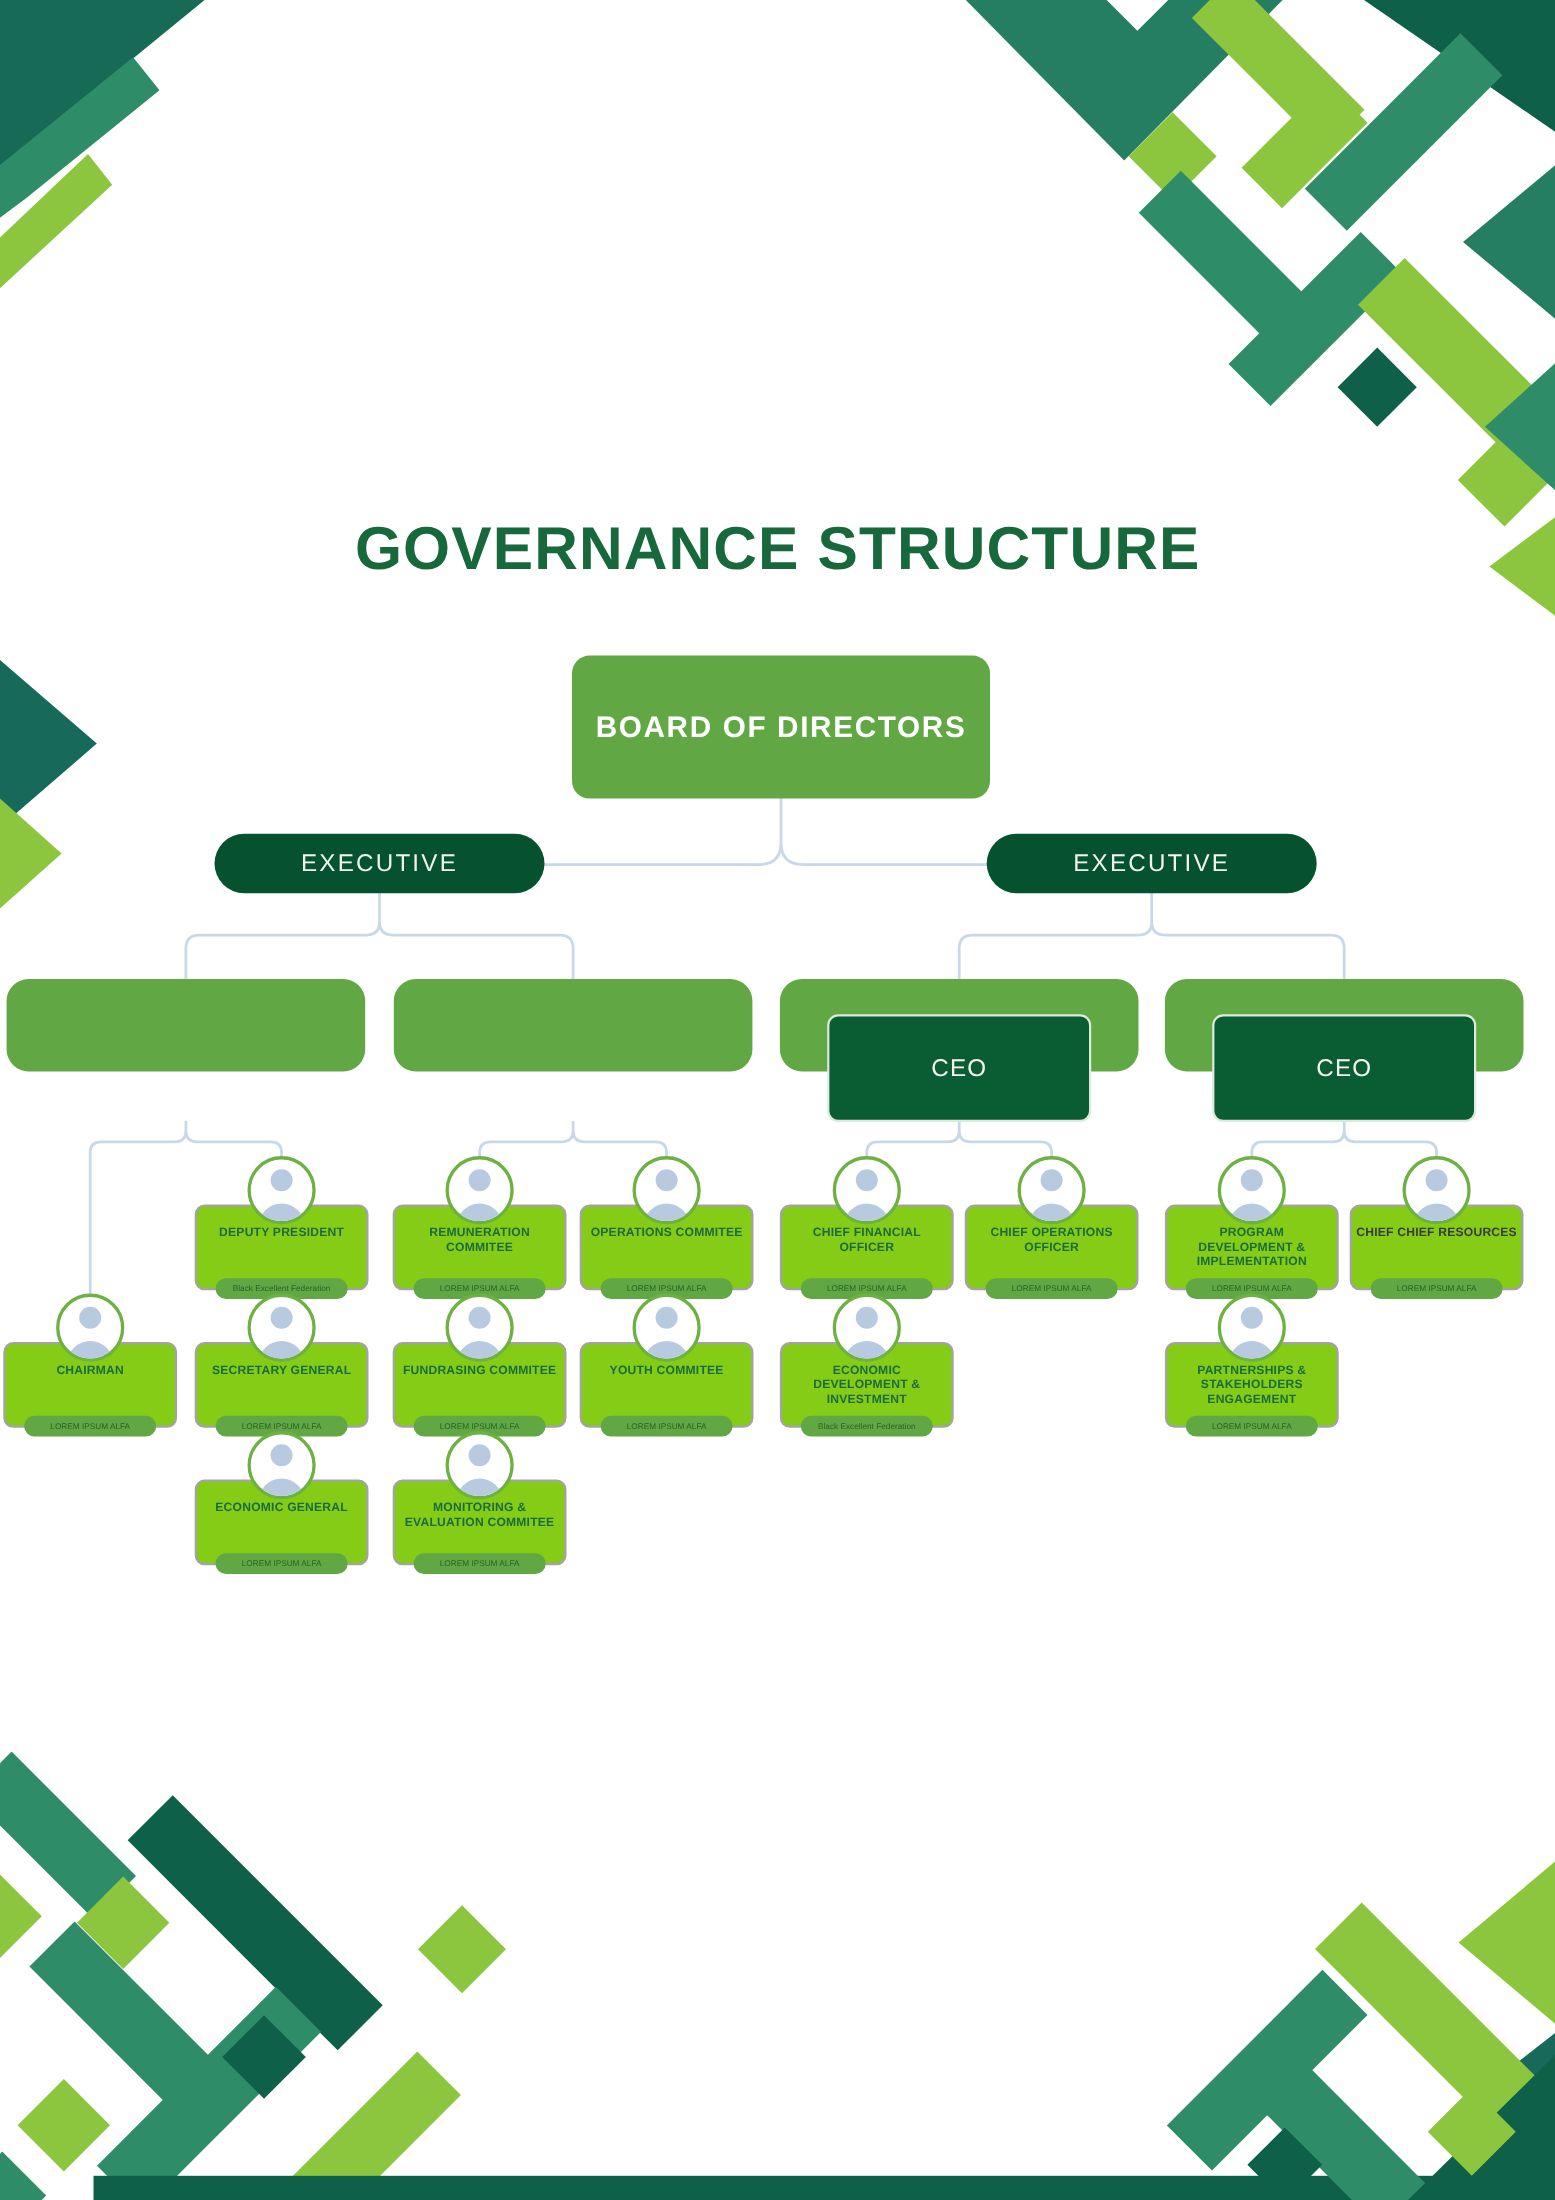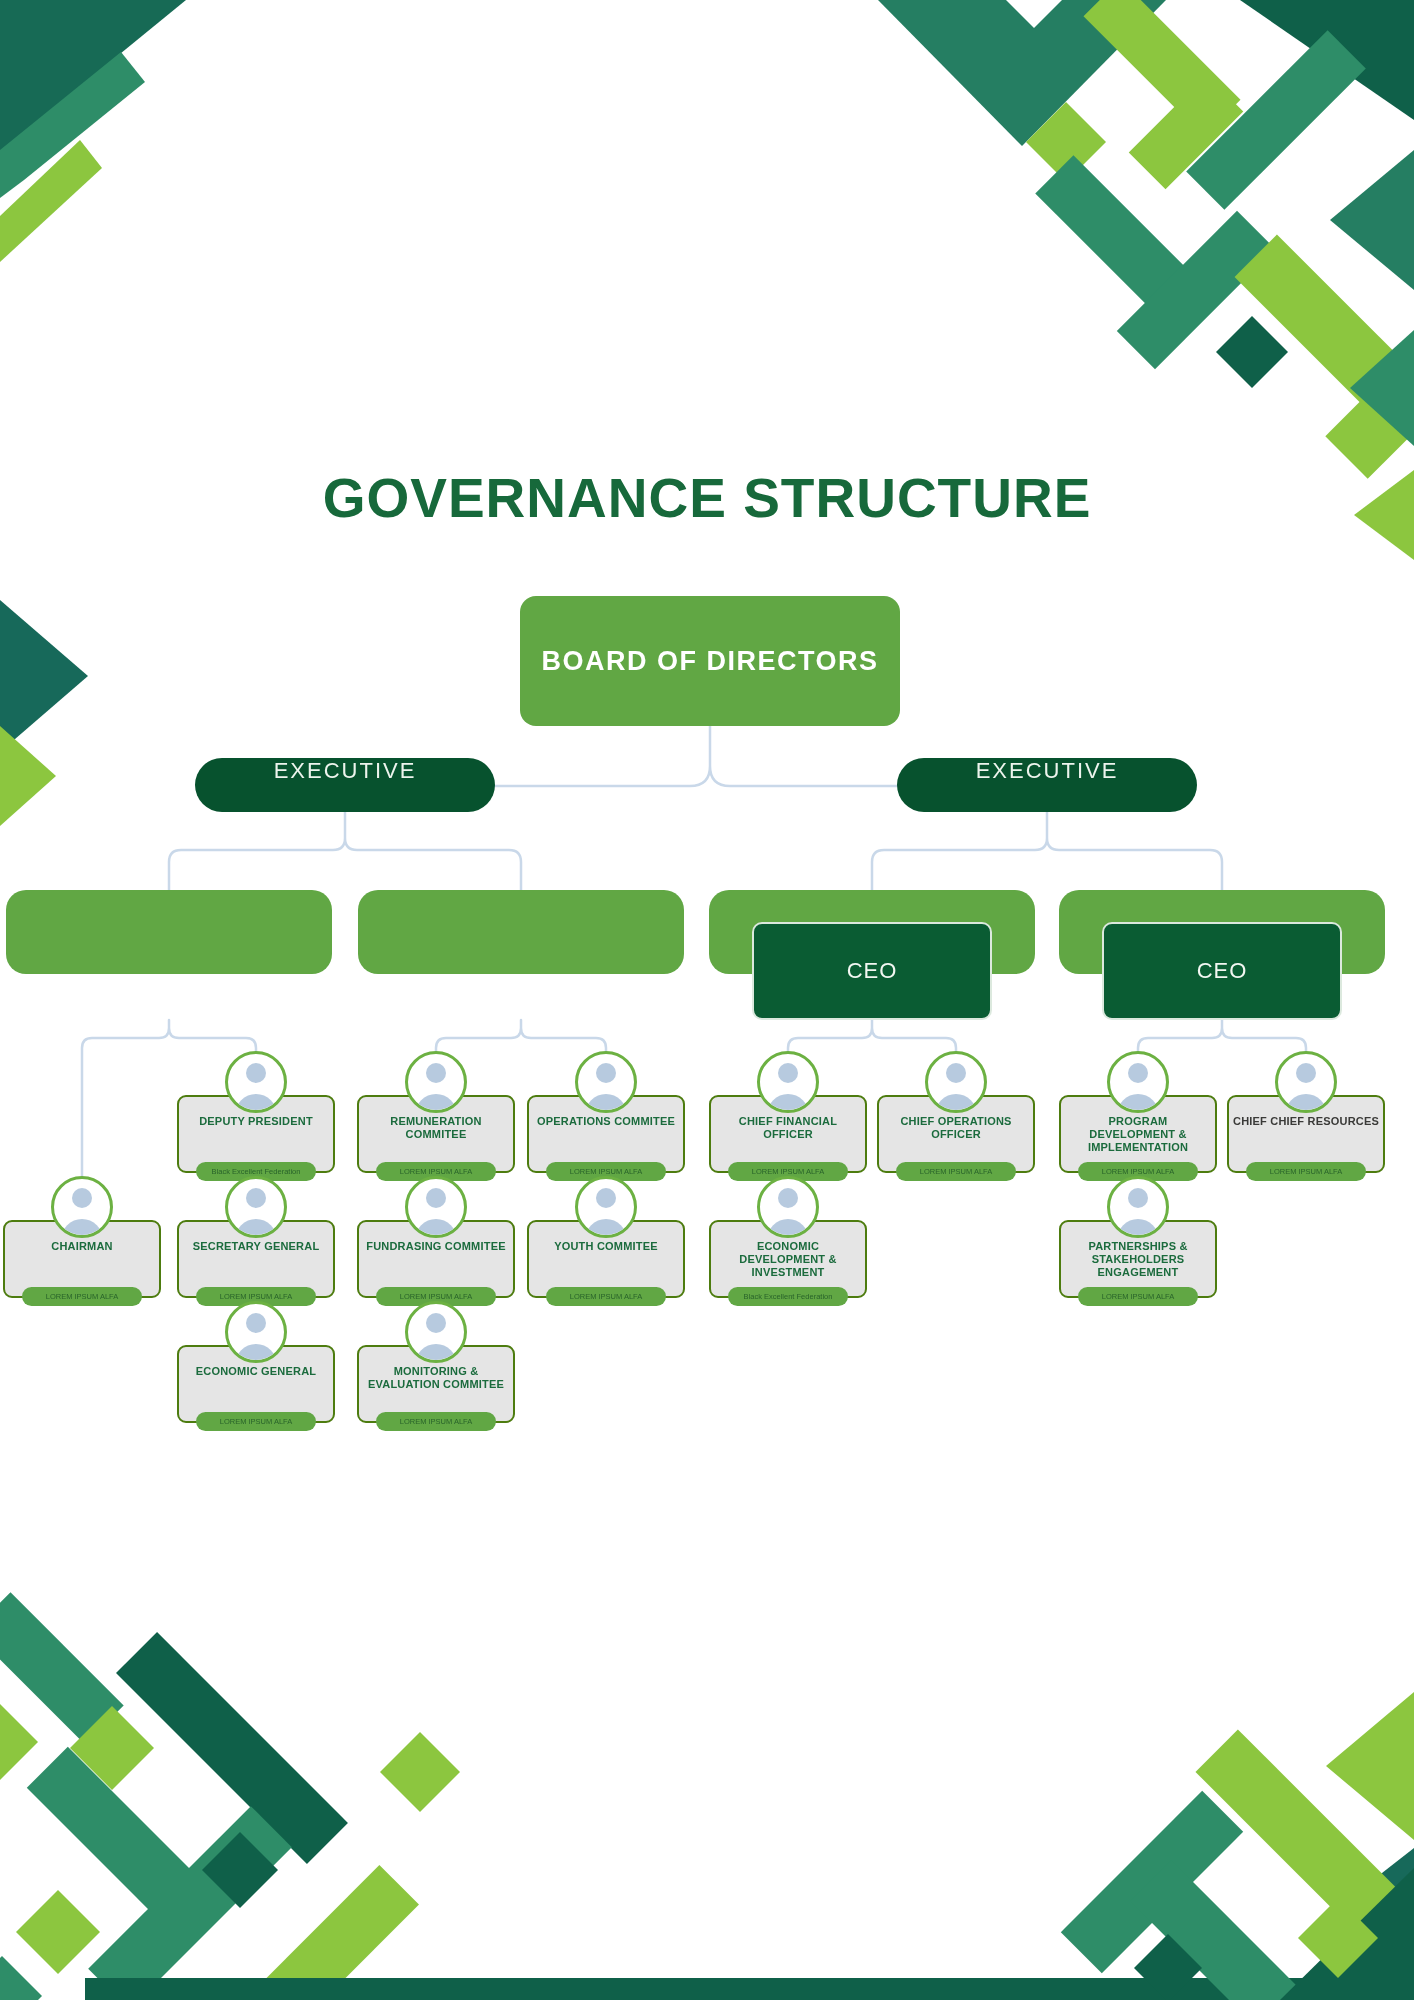--- a/index.html
+++ b/index.html
@@ -11,33 +11,33 @@
   .wires{z-index:1;}
 
   .page-title{position:absolute;top:466px;left:0;right:0;z-index:2;text-align:center;
     font-size:55px;font-weight:800;letter-spacing:1px;color:#17693B;}
 
   .board{position:absolute;left:520px;top:596px;width:380px;height:130px;z-index:2;
     background:#61A744;border-radius:16px;display:flex;align-items:center;justify-content:center;
     color:#fff;font-size:27px;font-weight:700;letter-spacing:1.5px;text-align:center;}
 
   .exec{position:absolute;top:758px;width:300px;height:54px;z-index:2;background:#07522E;
-    border-radius:27px;display:flex;align-items:flex-start;justify-content:center;
+    border-radius:27px;display:flex;align-items:center;justify-content:center;
     color:#EDF4ED;font-size:22px;letter-spacing:2px;font-weight:400;}
   .exec.left{left:195px;} .exec.right{left:897px;}
 
   .panel{position:absolute;top:890px;width:326px;height:84px;z-index:2;
     background:#61A744;border-radius:20px;}
   .head-box{position:absolute;top:922px;width:240px;height:98px;z-index:3;
     background:#0A5C33;border:2px solid rgba(232,240,232,.95);border-radius:10px;
     display:flex;align-items:center;justify-content:center;text-align:center;
     color:#F2F7F2;font-size:22px;letter-spacing:1px;line-height:1.3;font-weight:400;padding:0 8px;box-sizing:border-box;}
 
-  .card{position:absolute;width:158px;height:78px;z-index:3;background:#e5e5e5;
-    border:2px solid #4d7c0f;border-radius:9px;box-sizing:border-box;}
+  .card{position:absolute;width:158px;height:78px;z-index:3;background:#84cc16;
+    border:2px solid #a3a3a3;border-radius:9px;box-sizing:border-box;}
   .avatar{position:absolute;left:50%;top:-46px;transform:translateX(-50%);
     width:56px;height:56px;background:#fff;border:3px solid #6CB142;border-radius:50%;overflow:hidden;}
   .a-head{position:absolute;left:50%;top:9px;transform:translateX(-50%);
     width:20px;height:20px;border-radius:50%;background:#B7CADF;}
   .a-body{position:absolute;left:50%;bottom:-10px;transform:translateX(-50%);
     width:42px;height:26px;border-radius:21px 21px 0 0;background:#B7CADF;}
   .card-title{position:absolute;top:18px;left:3px;right:3px;text-align:center;
     font-size:11px;font-weight:700;color:#1B6B3D;line-height:1.2;letter-spacing:.2px;}
   .card.dark .card-title{color:#3A3A38;}
   .card-pill{position:absolute;left:50%;bottom:-10px;transform:translateX(-50%);

